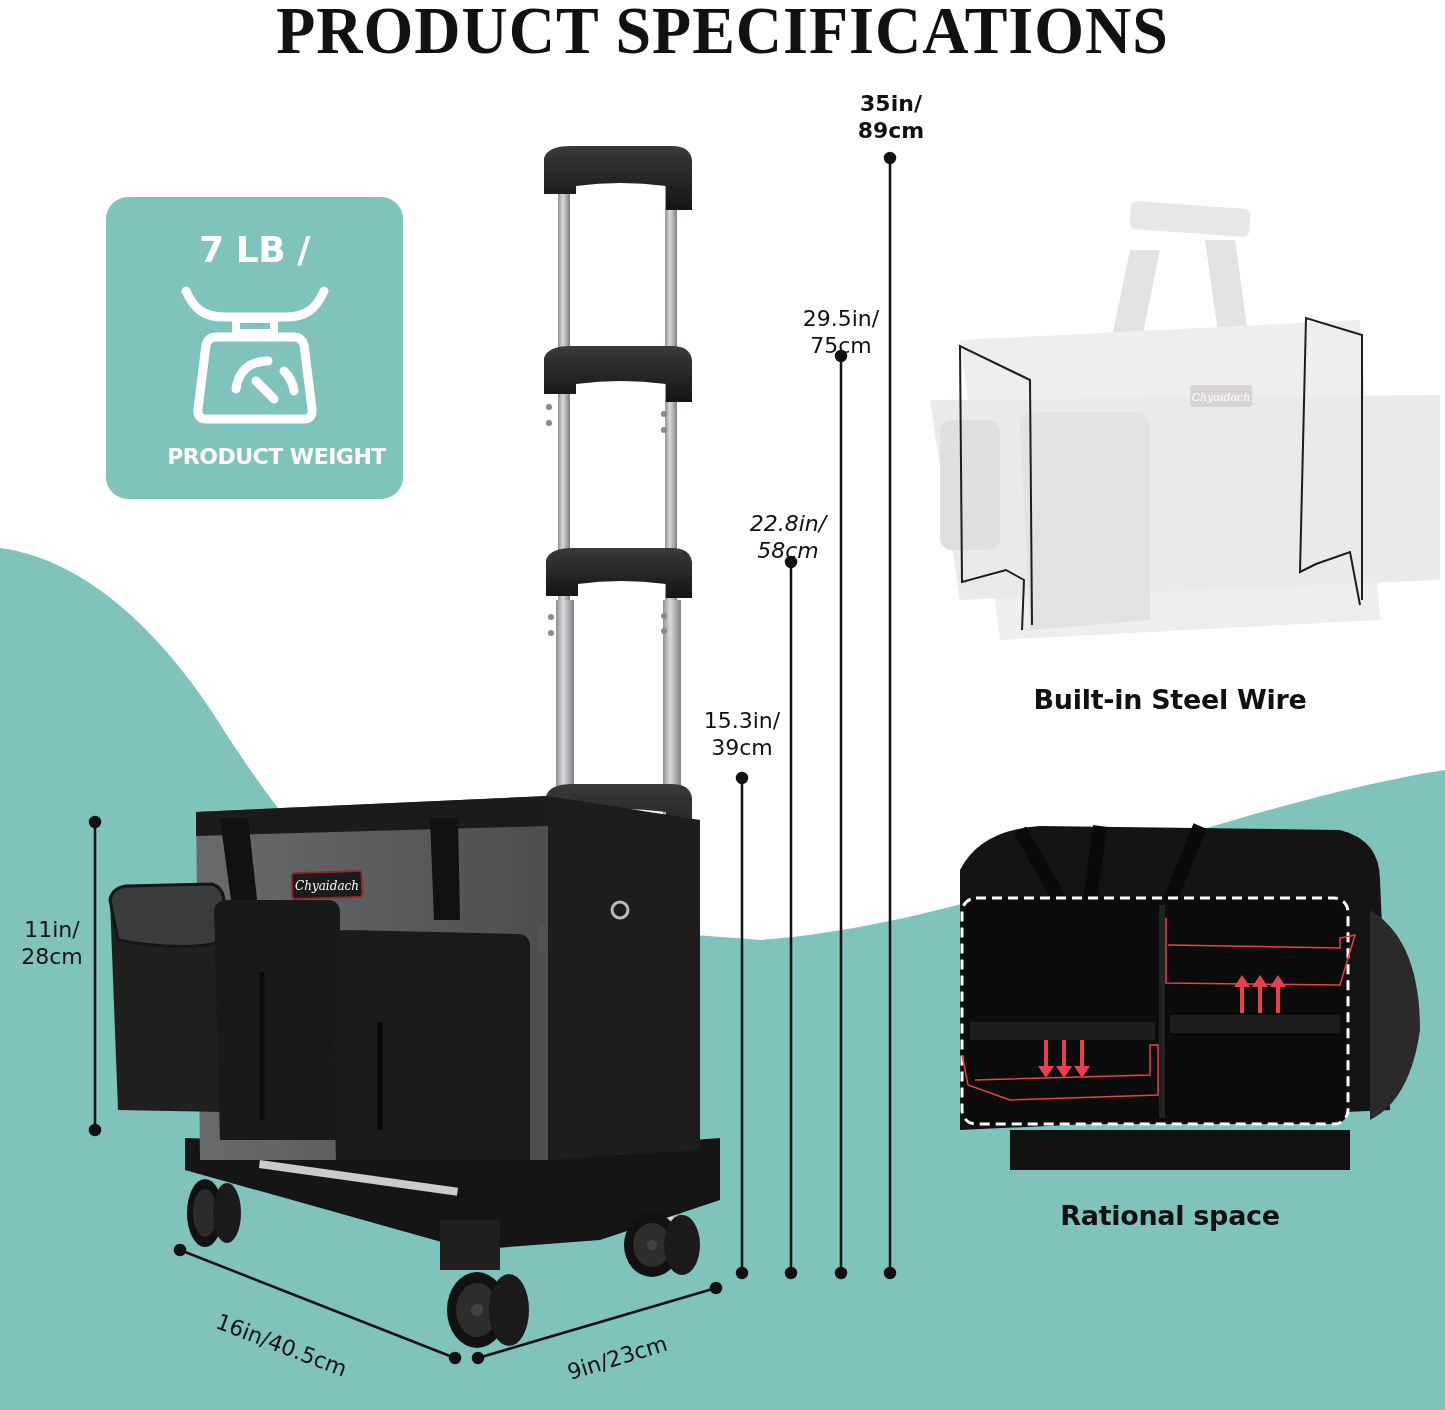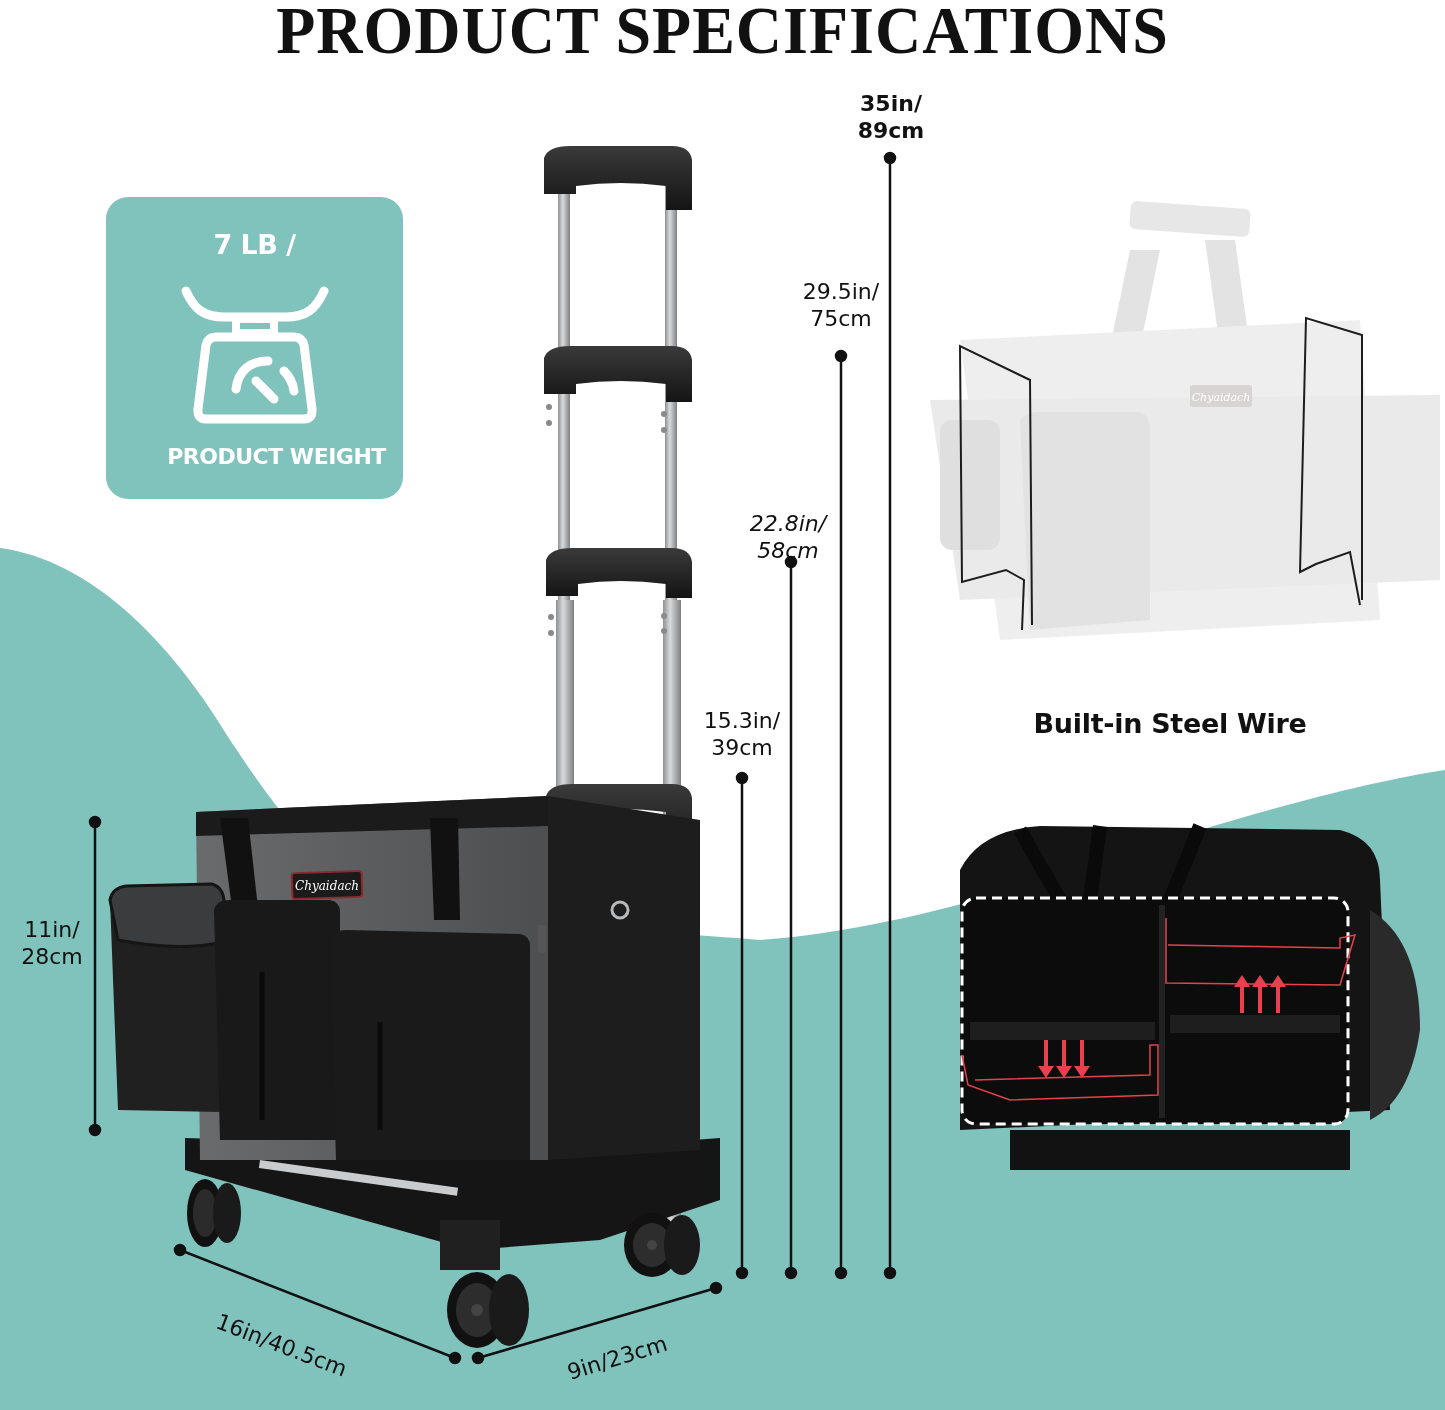--- a/index.html
+++ b/index.html
@@ -14,21 +14,21 @@
     font-size: 64px; letter-spacing: 1px; color: #111; z-index: 3;
     transform: scaleY(1.05);
   }
 
   .weight-card {
     position: absolute; left: 106px; top: 197px; width: 297px; height: 302px;
     background: #80c3bd; border-radius: 22px; z-index: 3; color: #fff;
   }
   .weight-lb, .weight-kg {
     position: absolute; left: 0; width: 100%; text-align: center;
-    font-family: "DejaVu Sans", sans-serif; font-weight: 700; font-size: 27px; color: #fff;
+    font-family: "DejaVu Sans", sans-serif; font-weight: 700; font-size: 36px; color: #fff;
     letter-spacing: -0.5px;
   }
   .weight-lb { top: 32px; }
   .weight-kg { top: 66px; }
   .weight-label {
     position: absolute; left: 0; top: 247px; width: 100%; text-align: center;
     font-family: "DejaVu Sans", sans-serif; font-weight: 700; font-size: 22px; color: #fff;
     letter-spacing: -0.5px;
     padding-left: 44px;
   }
@@ -40,21 +40,20 @@
   }
 
   .dims-svg { position: absolute; left: 0; top: 0; width: 1445px; height: 1410px; z-index: 2; pointer-events: none; }
 
   .product-svg { position: absolute; left: 0; top: 0; width: 1445px; height: 1410px; z-index: 1; }
 
   .caption {
     position: absolute; font-family: "DejaVu Sans", sans-serif; font-weight: 700;
     font-size: 27px; line-height: 36px; text-align: center; color: #111; z-index: 4;
     letter-spacing: -0.3px;
-    margin-top: 24px;
   }
 </style>
 </head>
 <body>
 
 <svg class="bg-wave" viewBox="0 0 1445 1410" xmlns="http://www.w3.org/2000/svg">
   <path d="M0,548 C90,560 170,640 230,740 C270,800 300,840 330,860 L330,1410 L0,1410 Z" fill="#80c3bd"></path>
   <path d="M300,820 C350,880 420,910 520,920 C620,930 700,935 760,940 C900,930 1050,880 1200,830 C1300,800 1380,780 1445,770 L1445,1410 L300,1410 Z" fill="#80c3bd"></path>
   <path d="M600,1000 C800,1005 1000,1015 1200,1040 L1445,1050 L1445,1410 L600,1410 Z" fill="#80c3bd"></path>
   <path d="M690,1050 C900,1010 1100,1000 1320,1050 L1445,1055 L1445,1410 L690,1410 Z" fill="#80c3bd"></path>
@@ -239,34 +238,35 @@
     <line x1="478" y1="1358" x2="716" y2="1288"></line>
       <circle cx="478" cy="1358" r="5"></circle>
       <circle cx="716" cy="1288" r="5"></circle>
   </g>
 </svg>
 
 <div class="dim-label" style="left:855px; top:90px; width:72px;font-weight:bold;">
   <div>35in/</div>
   <div>89cm</div>
 </div>
-<div class="dim-label" style="left:795px; top:278px; width:92px;">
+<div class="dim-label" style="left:795px; top:305px; width:92px;">
   <div>29.5in/</div>
   <div>75cm</div>
 </div>
 <div class="dim-label" style="left:742px; top:510px; width:92px;font-style:italic;">
   <div>22.8in/</div>
   <div>58cm</div>
 </div>
 <div class="dim-label" style="left:696px; top:707px; width:92px;">
   <div>15.3in/</div>
   <div>39cm</div>
 </div>
 <div class="dim-label" style="left:14px; top:916px; width:76px;">
   <div>11in/</div>
   <div>28cm</div>
 </div>
 <div class="dim-label" style="left:222px; top:1308px; transform:rotate(21deg); transform-origin:left top;">16in/40.5cm</div>
 <div class="dim-label" style="left:564px; top:1360px; transform:rotate(-17deg); transform-origin:left top;">9in/23cm</div>
 
 <div class="caption" style="left:980px; top:682px; width:380px;">Built-in Steel Wire</div>
 <div class="caption" style="left:960px; top:1198px; width:420px;">
+  <div>Rational space</div>
 </div>
 
 </body></html>

